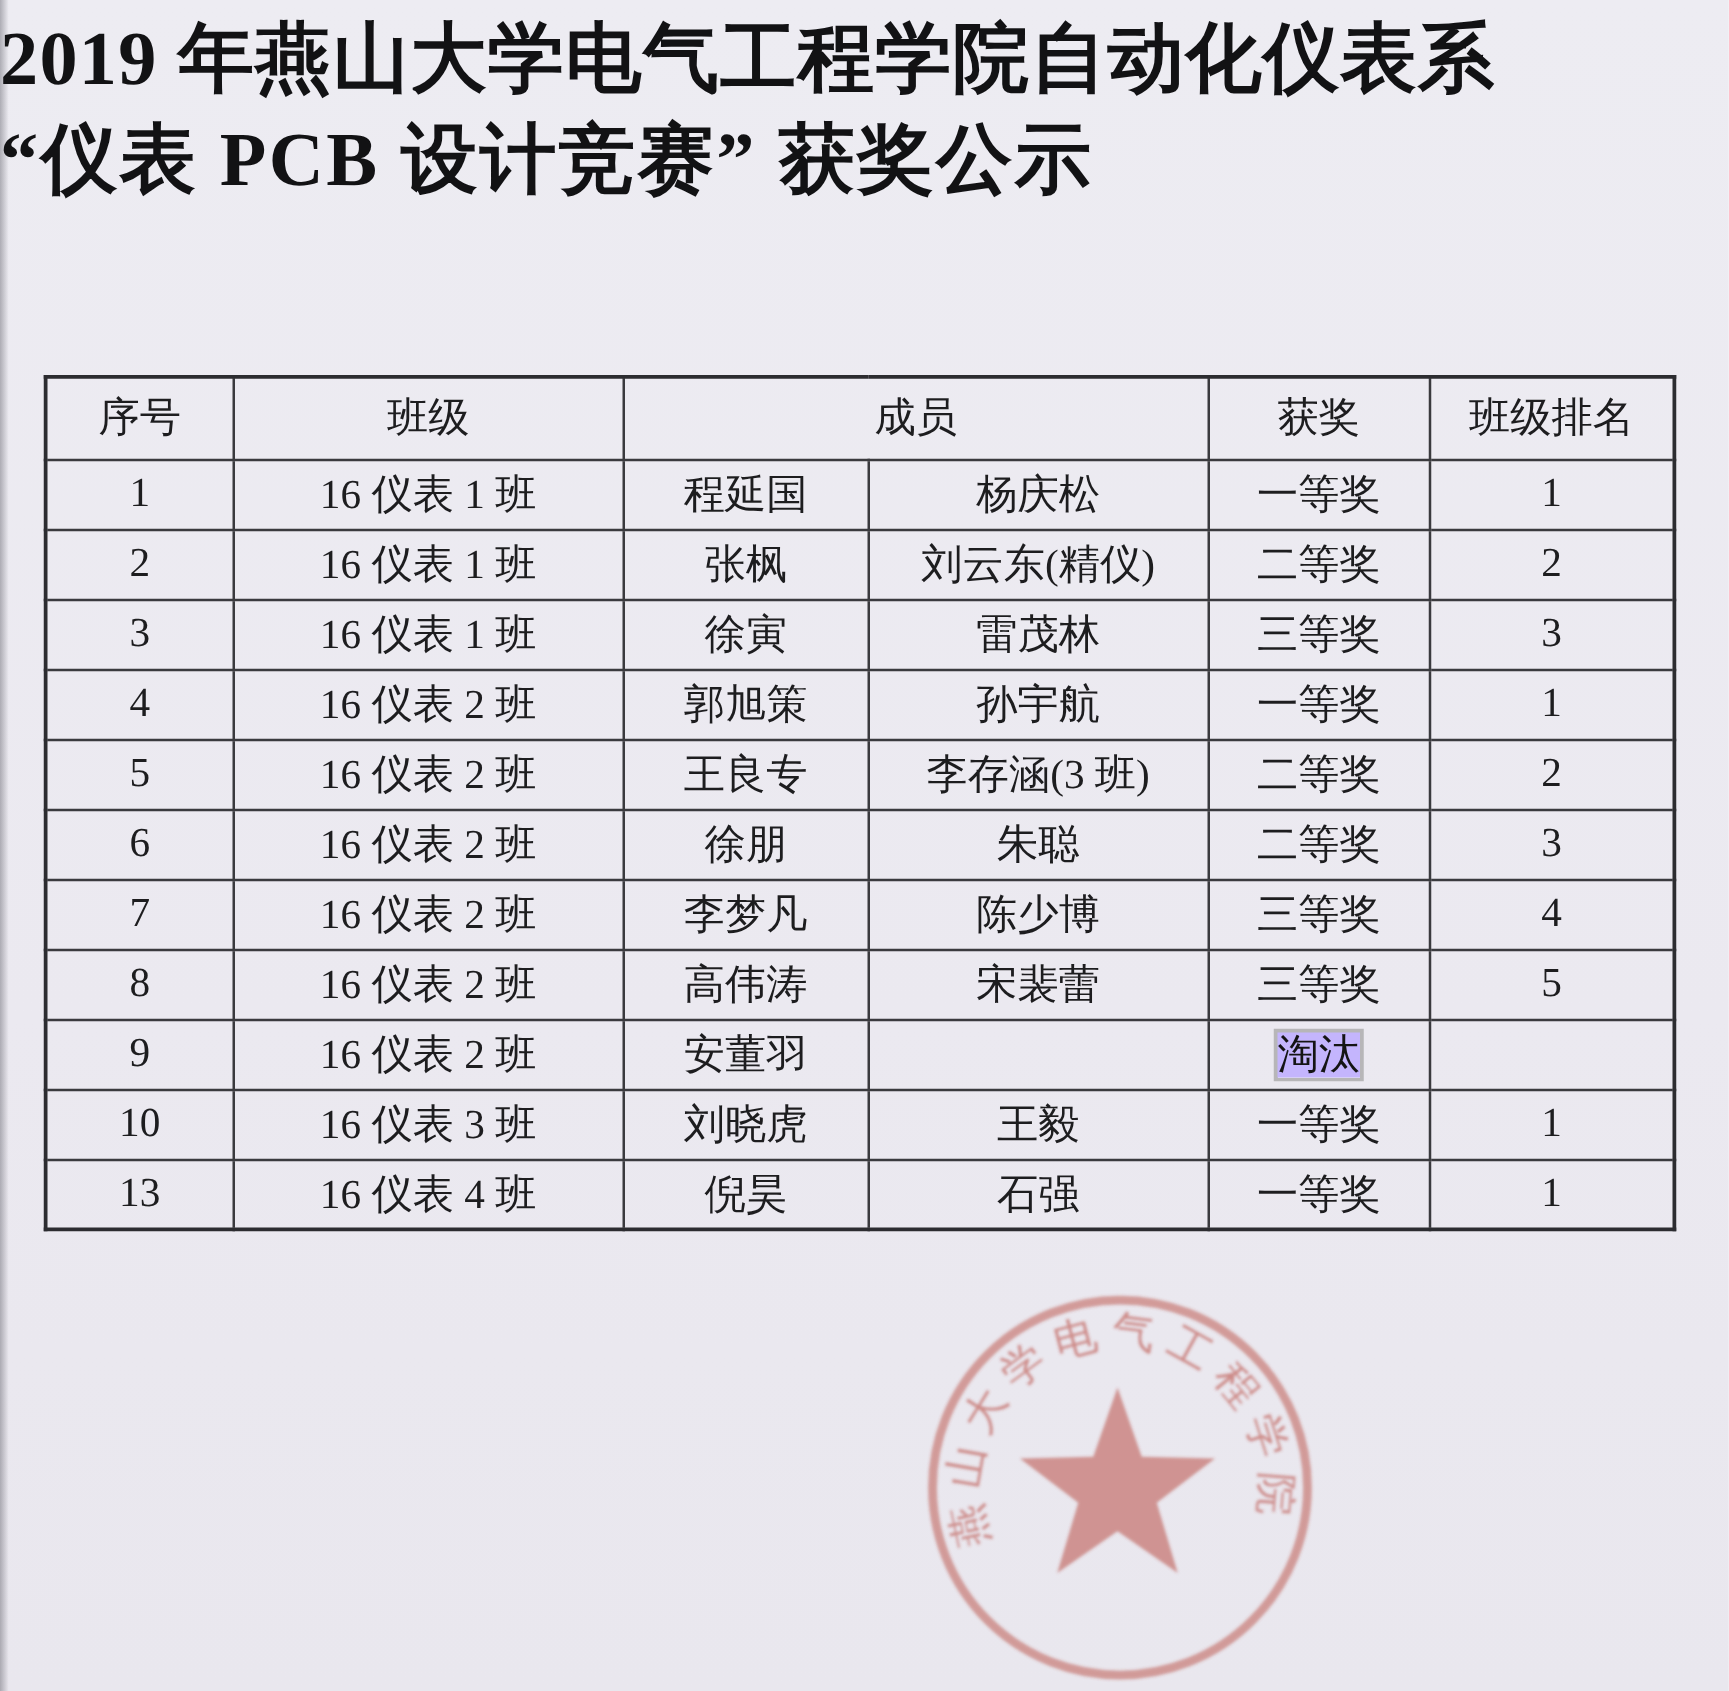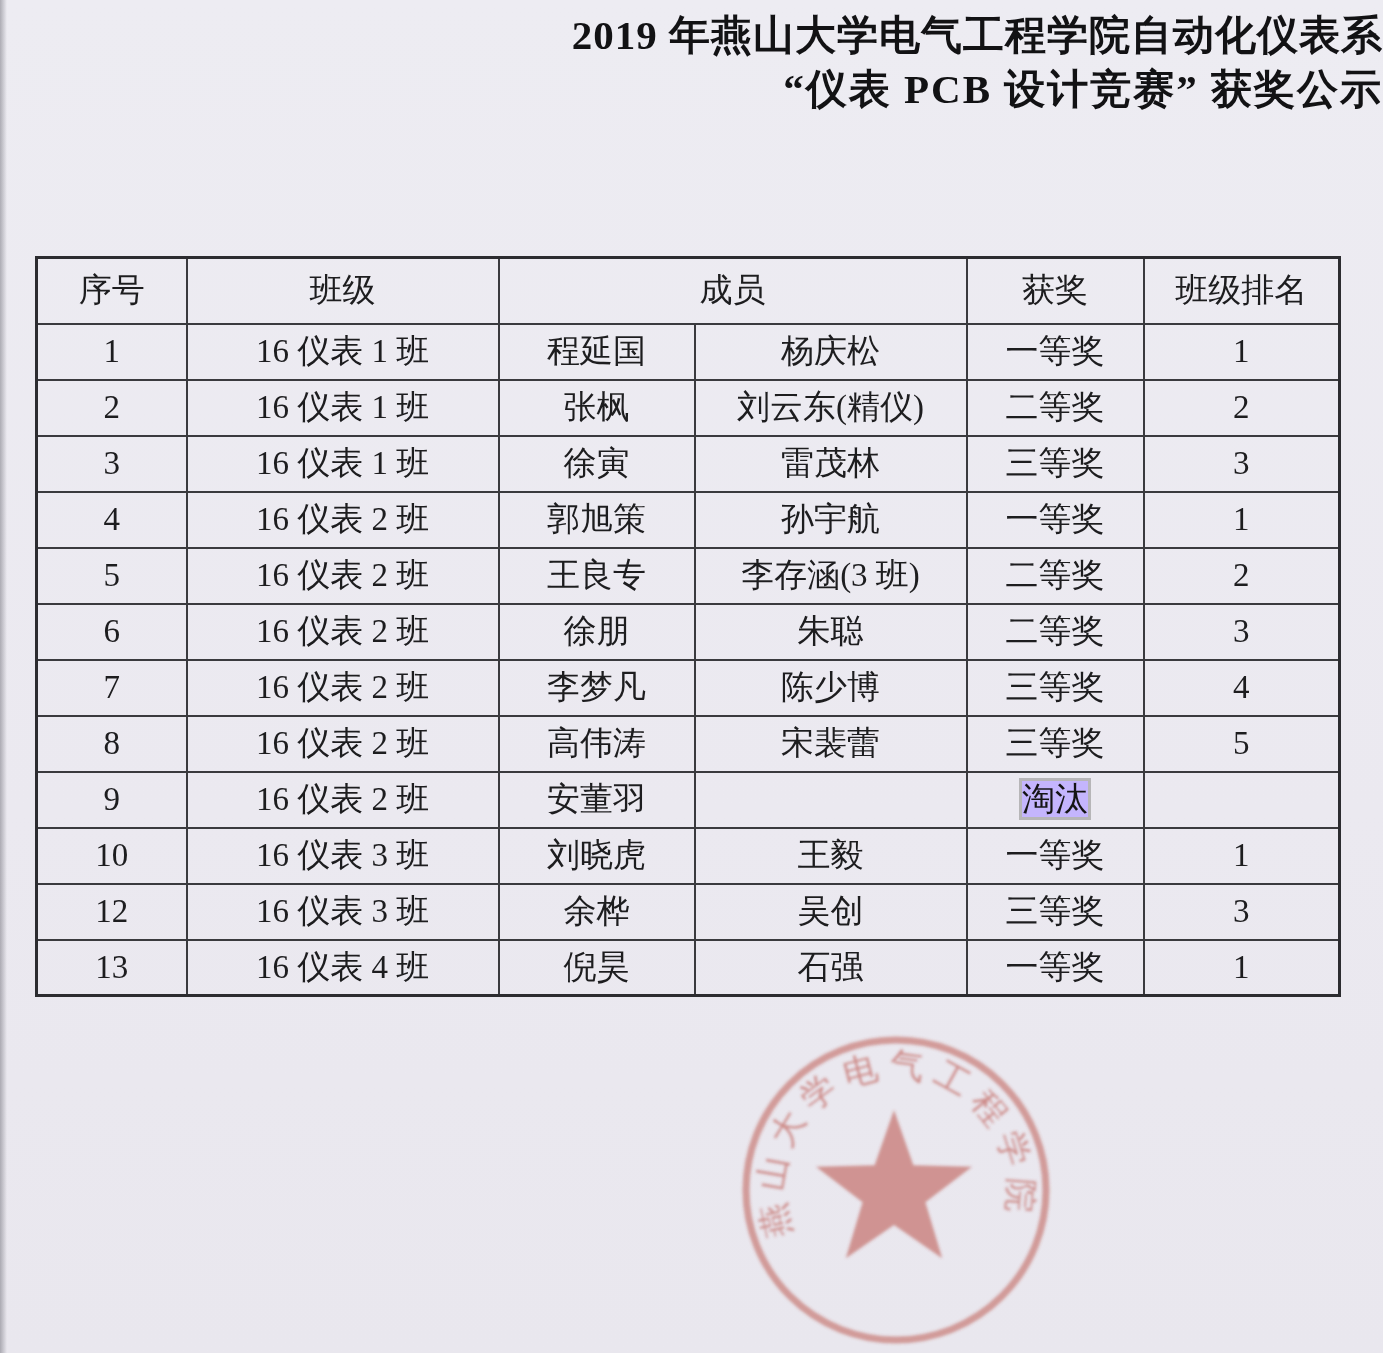--- a/index.html
+++ b/index.html
@@ -9,36 +9,36 @@
     font-family:"Liberation Serif","DejaVu Serif",serif;
     color:#1d1d1f;
   }
   .scan-edge-left{
     position:absolute;left:0;top:0;width:7px;height:100%;
     background:linear-gradient(90deg,rgba(70,70,80,.38),rgba(70,70,80,0));
     pointer-events:none;
   }
   .title-block{
     position:absolute;left:0;top:8px;width:100%;
-    text-align:right;font-weight:bold;line-height:1.32;
-    font-size:41px;letter-spacing:1px;color:#121214;
+    text-align:left;font-weight:bold;line-height:1.32;
+    font-size:61px;letter-spacing:1px;color:#121214;
   }
   .title-line2{letter-spacing:2px;}
   table.awards{
     position:absolute;left:35px;top:256px;width:1303px;
     border-collapse:collapse;table-layout:fixed;
     background:transparent;
   }
   table.awards th,table.awards td{
     border:2px solid #3a3a3e;
     text-align:center;vertical-align:middle;
     font-size:33px;font-weight:normal;
     padding:0 4px;overflow:hidden;white-space:nowrap;
   }
-  table.awards{border:3px solid #2c2c30;}
+  table.awards{border:3px solid #2c2c30;margin-top:44px;}
   thead tr{height:66px;}
   tbody tr{height:56px;}
   td.num{font-size:31px;}
   .hl{
     background:#c4b5fd;
     box-shadow:0 0 0 3px #b7b6b8;
     color:#141414;
   }
   .stamp{
     position:absolute;left:726px;top:1030px;
@@ -149,28 +149,20 @@
       </tr>
       <tr>
         <td class="num">10</td>
         <td>16 仪表 3 班</td>
         <td>刘晓虎</td>
         <td>王毅</td>
         <td>一等奖</td>
         <td class="num">1</td>
       </tr>
       <tr>
-        <td class="num">12</td>
-        <td>16 仪表 3 班</td>
-        <td>余桦</td>
-        <td>吴创</td>
-        <td>三等奖</td>
-        <td class="num">3</td>
-      </tr>
-      <tr>
         <td class="num">13</td>
         <td>16 仪表 4 班</td>
         <td>倪昊</td>
         <td>石强</td>
         <td>一等奖</td>
         <td class="num">1</td>
       </tr>
     </tbody>
 </table>
 

